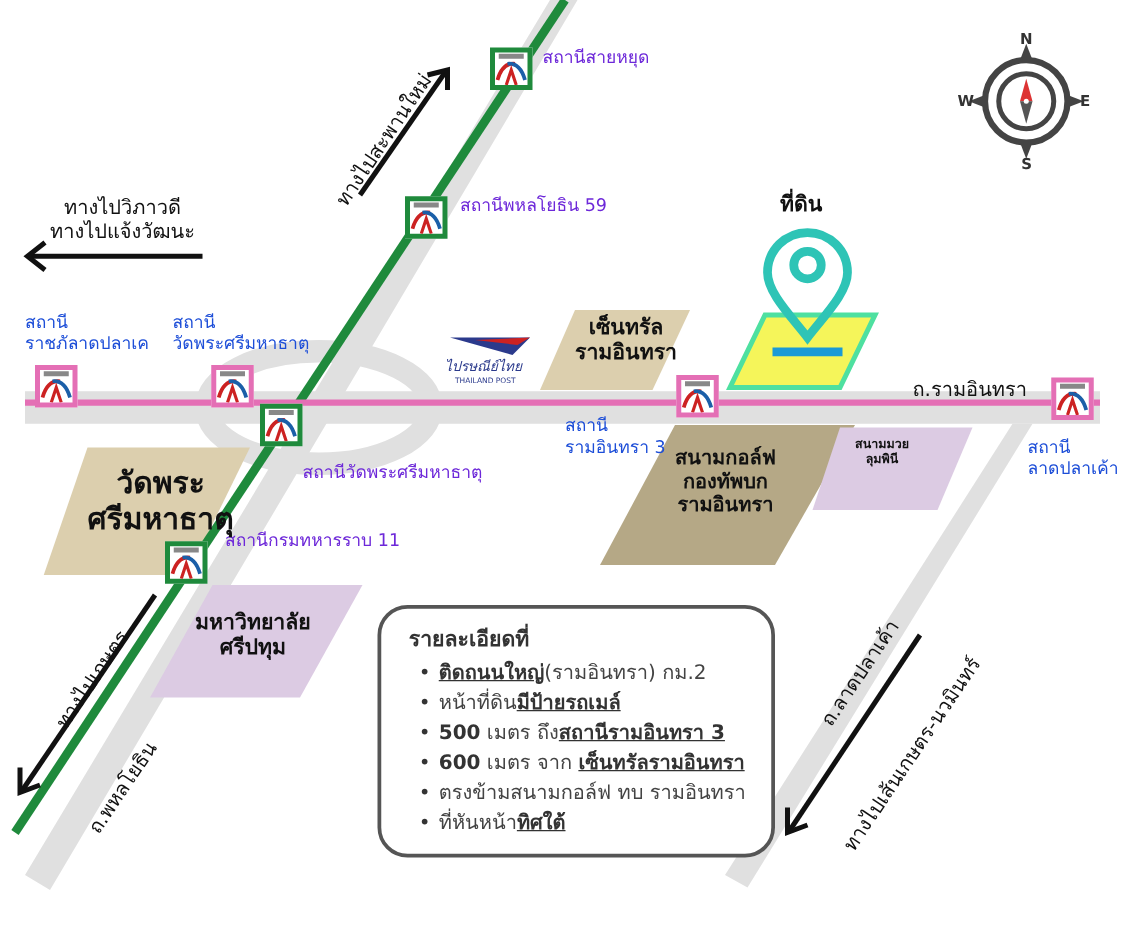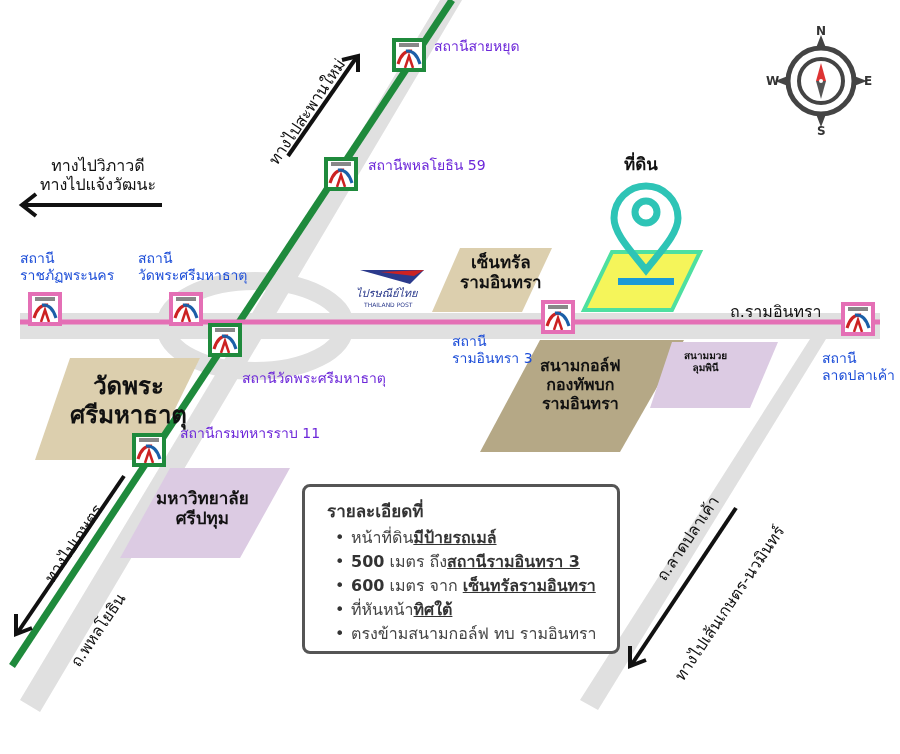--- a/index.html
+++ b/index.html
@@ -3,21 +3,21 @@
 <meta charset="utf-8">
 <style>
   html,body{margin:0;padding:0;background:#ffffff;}
   body{width:900px;height:754px;position:relative;overflow:hidden;font-family:"DejaVu Sans","Liberation Sans",sans-serif;}
   svg.map{position:absolute;left:0;top:0;}
   .lbl{position:absolute;white-space:nowrap;line-height:1.2;}
   .green{color:#6d28d9;font-size:14px;text-align:center;}
   .pink{color:#1d4ed8;font-size:14px;}
   .black{color:#111;font-size:16px;}
   .bold{font-weight:bold;color:#111;text-align:center;}
-  .info{position:absolute;left:302px;top:484px;width:318px;height:170px;border:3px solid #555;border-radius:8px;background:#fff;box-sizing:border-box;padding:10px 0 0 22px;font-size:16px;color:#444;}
+  .info{position:absolute;left:302px;top:484px;width:318px;height:202px;border:3px solid #555;border-radius:24px;background:#fff;box-sizing:border-box;padding:10px 0 0 22px;font-size:16px;color:#444;}
   .info .title{font-weight:bold;color:#333;font-size:17px;margin-bottom:4px;}
   .info ul{margin:0;padding:0 0 0 8px;list-style:none;}
   .info li{margin:0 0 4px 0;line-height:20px;}
   .info li::before{content:"•";color:#333;display:inline-block;width:16px;}
   .u{font-weight:bold;text-decoration:underline;color:#333;}
   .b{font-weight:bold;color:#333;}
   .bts{position:absolute;width:34px;height:34px;box-sizing:border-box;background:#fff;}
   .bts.g{border:4px solid #1f8a3c;}
   .bts.p{border:4px solid #e46fb5;}
   .rot{position:absolute;white-space:nowrap;transform-origin:left top;}
@@ -128,21 +128,21 @@
       <path d="M2,22 Q6,8 16,9" stroke="#c22" stroke-width="3" fill="none"></path>
       <path d="M24,22 Q20,8 10,9" stroke="#1b5fa8" stroke-width="3" fill="none"></path>
       <path d="M9,26 L13,14 L17,26" stroke="#c22" stroke-width="2.5" fill="none"></path>
     </svg></div>
 
 <div class="lbl green" style="left:434px;top:38px;">สถานีสายหยุด</div>
 <div class="lbl green" style="left:368px;top:157px;">สถานีพหลโยธิน 59</div>
 <div class="lbl green" style="left:242px;top:370px;">สถานีวัดพระศรีมหาธาตุ</div>
 <div class="lbl green" style="left:180px;top:425px;">สถานีกรมทหารราบ 11</div>
 
-<div class="lbl pink" style="left:20px;top:250px;"><span>สถานี</span><br><span>ราชภัฏพระนคร</span></div>
+<div class="lbl pink" style="left:20px;top:250px;"><span>สถานี</span><br><span>ราชภัลาดปลาเค</span></div>
 <div class="lbl pink" style="left:138px;top:250px;"><span>สถานี</span><br><span>วัดพระศรีมหาธาตุ</span></div>
 <div class="lbl pink" style="left:452px;top:333px;"><span>สถานี</span><br><span>รามอินทรา 3</span></div>
 <div class="lbl pink" style="left:822px;top:350px;"><span>สถานี</span><br><span>ลาดปลาเค้า</span></div>
 
 <div class="lbl black" style="left:730px;top:302px;">ถ.รามอินทรา</div>
 
 <div class="lbl bold" style="left:460px;top:252px;font-size:17px;"><span>เซ็นทรัล</span><br><span>รามอินทรา</span></div>
 <div class="lbl bold" style="left:540px;top:356px;font-size:16px;"><span>สนามกอล์ฟ</span><br><span>กองทัพบก</span><br><span>รามอินทรา</span></div>
 <div class="lbl bold" style="left:684px;top:350px;font-size:10px;"><span>สนามมวย</span><br><span>ลุมพินี</span></div>
 <div class="lbl bold" style="left:70px;top:372px;font-size:24px;"><span>วัดพระ</span><br><span>ศรีมหาธาตุ</span></div>
@@ -160,19 +160,20 @@
 <div class="lbl black" style="left:40px;top:156px;text-align:center;"><span>ทางไปวิภาวดี</span><br><span>ทางไปแจ้งวัฒนะ</span></div>
 <div class="rot black" style="left:262px;top:156px;transform:rotate(-56deg);">ทางไปสะพานใหม่</div>
 <div class="rot black" style="left:38px;top:574px;transform:rotate(-56deg);">ทางไปเกษตร</div>
 <div class="rot black" style="left:64px;top:658px;transform:rotate(-56deg);">ถ.พหลโยธิน</div>
 <div class="rot black" style="left:650px;top:572px;transform:rotate(-56deg);">ถ.ลาดปลาเค้า</div>
 <div class="rot black" style="left:668px;top:672px;transform:rotate(-56deg);">ทางไปเส้นเกษตร-นวมินทร์</div>
 
 <div class="info">
   <div class="title">รายละเอียดที่</div>
   <ul>
+    <li><span class="u">ติดถนนใหญ่</span><span>(รามอินทรา) กม.2</span></li>
     <li><span>หน้าที่ดิน</span><span class="u">มีป้ายรถเมล์</span></li>
     <li><span class="b">500</span><span> เมตร ถึง</span><span class="u">สถานีรามอินทรา 3</span></li>
     <li><span class="b">600</span><span> เมตร จาก </span><span class="u">เซ็นทรัลรามอินทรา</span></li>
+    <li><span>ตรงข้ามสนามกอล์ฟ ทบ รามอินทรา</span></li>
     <li><span>ที่หันหน้า</span><span class="u">ทิศใต้</span></li>
-    <li><span>ตรงข้ามสนามกอล์ฟ ทบ รามอินทรา</span></li>
   </ul>
 </div>
 
 </body></html>

